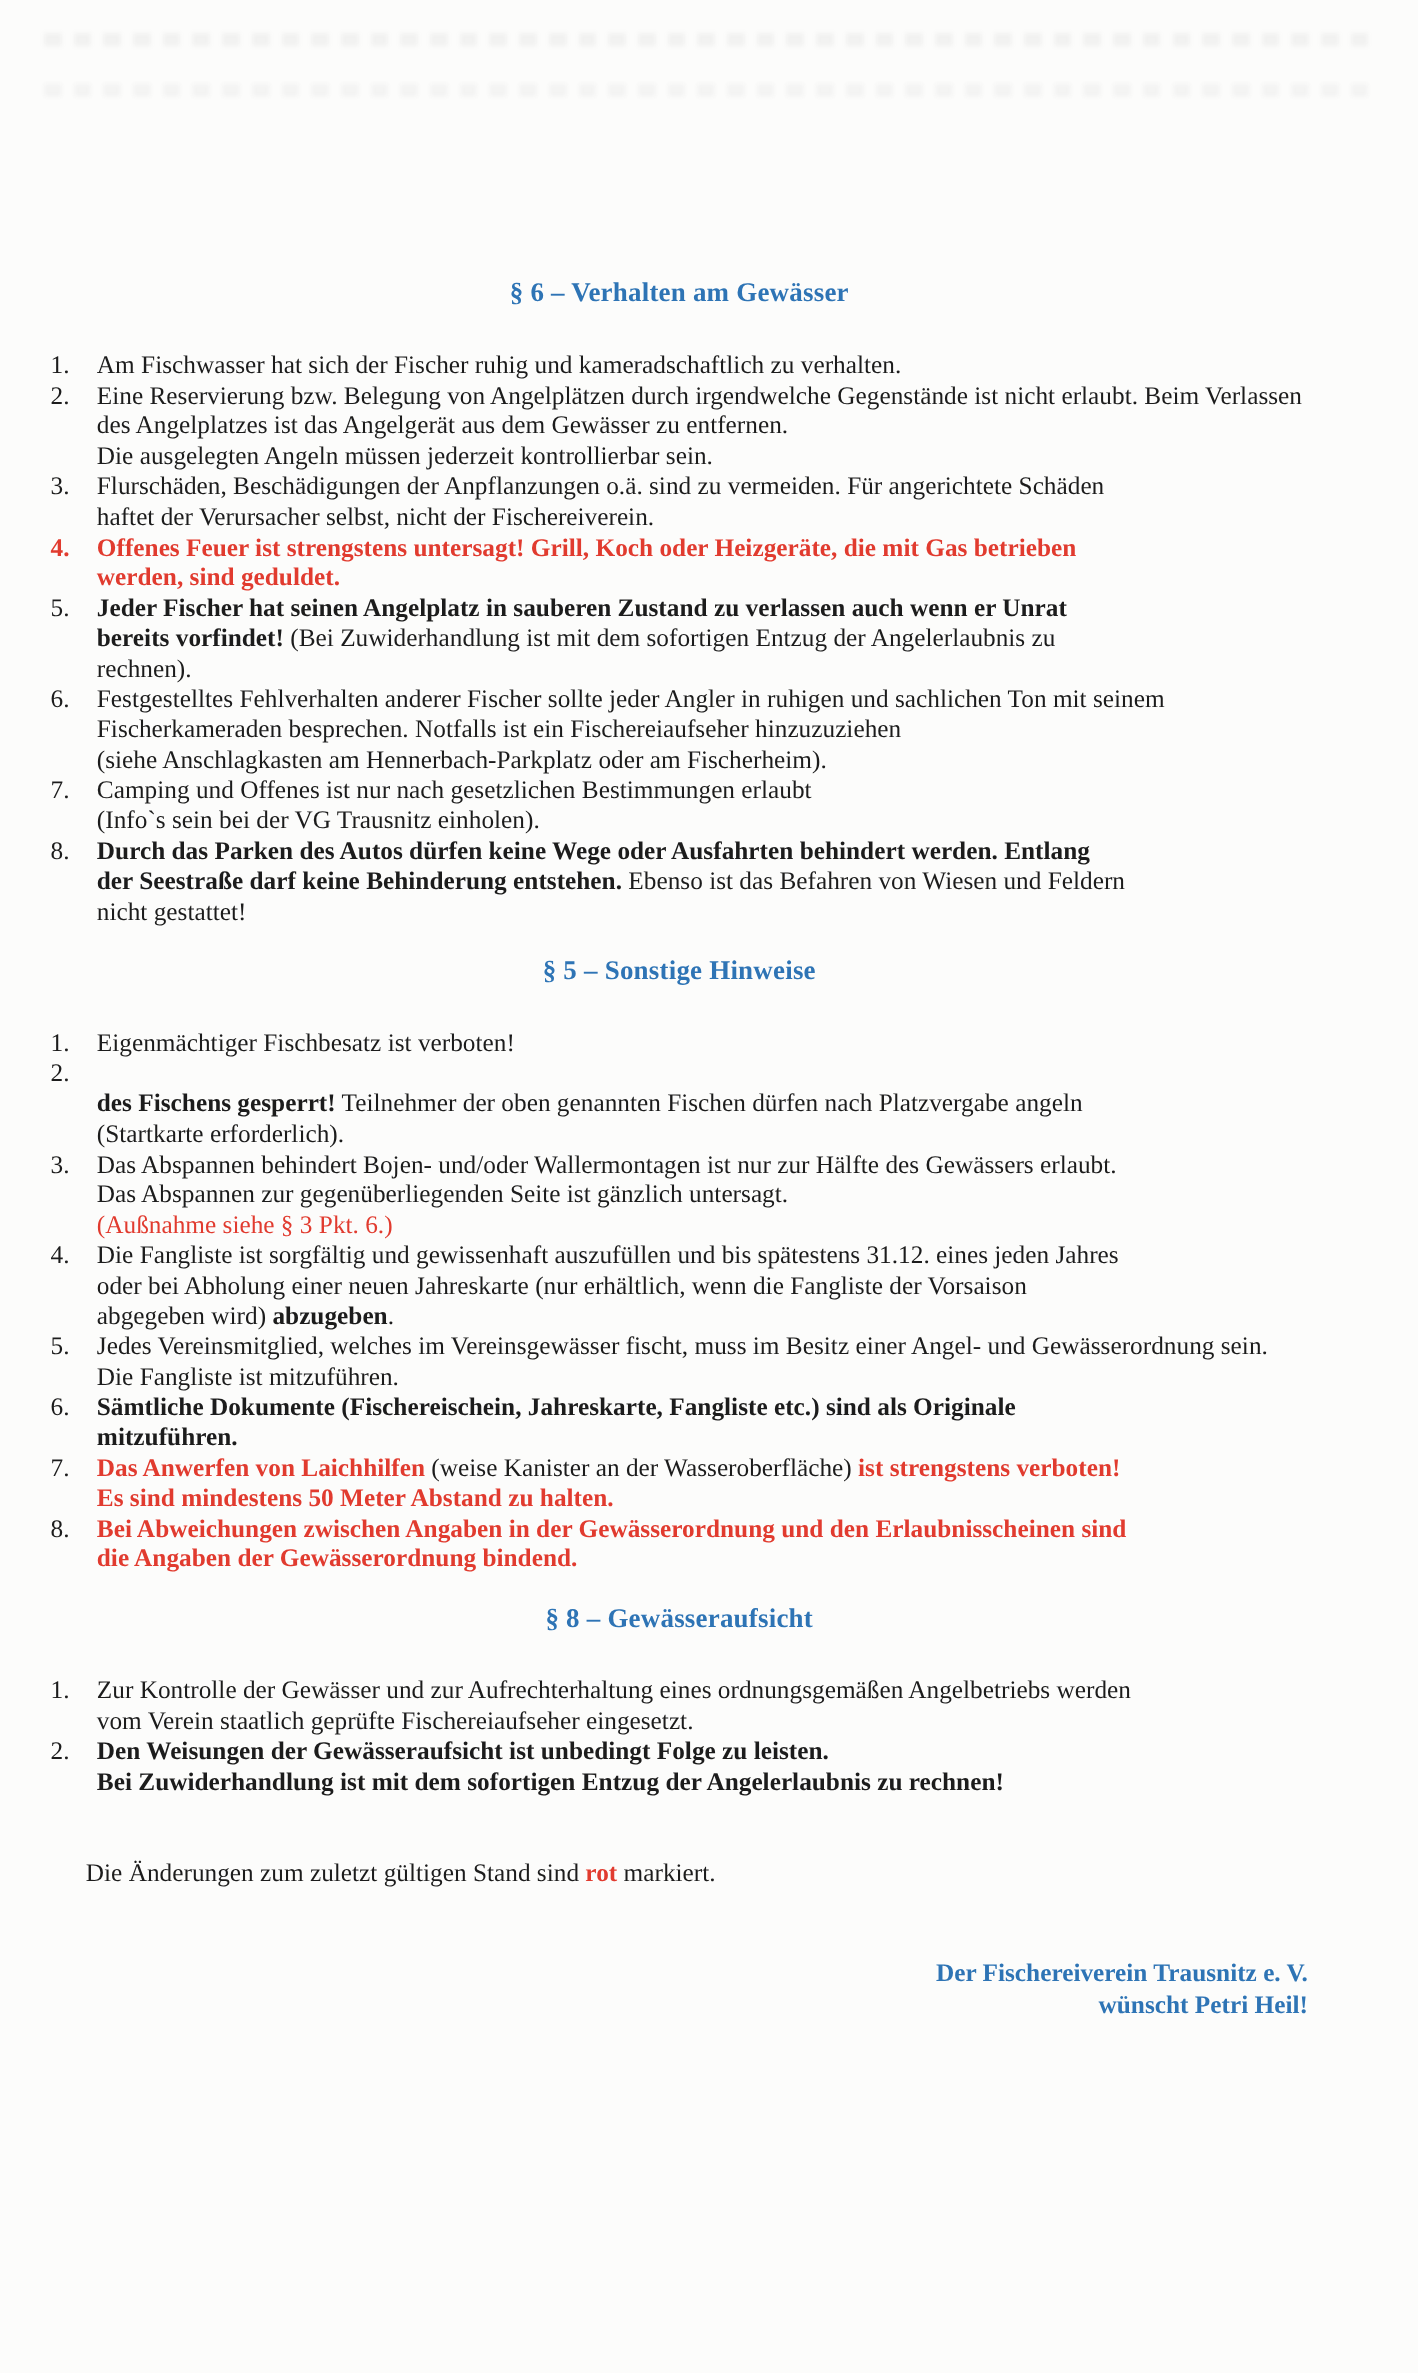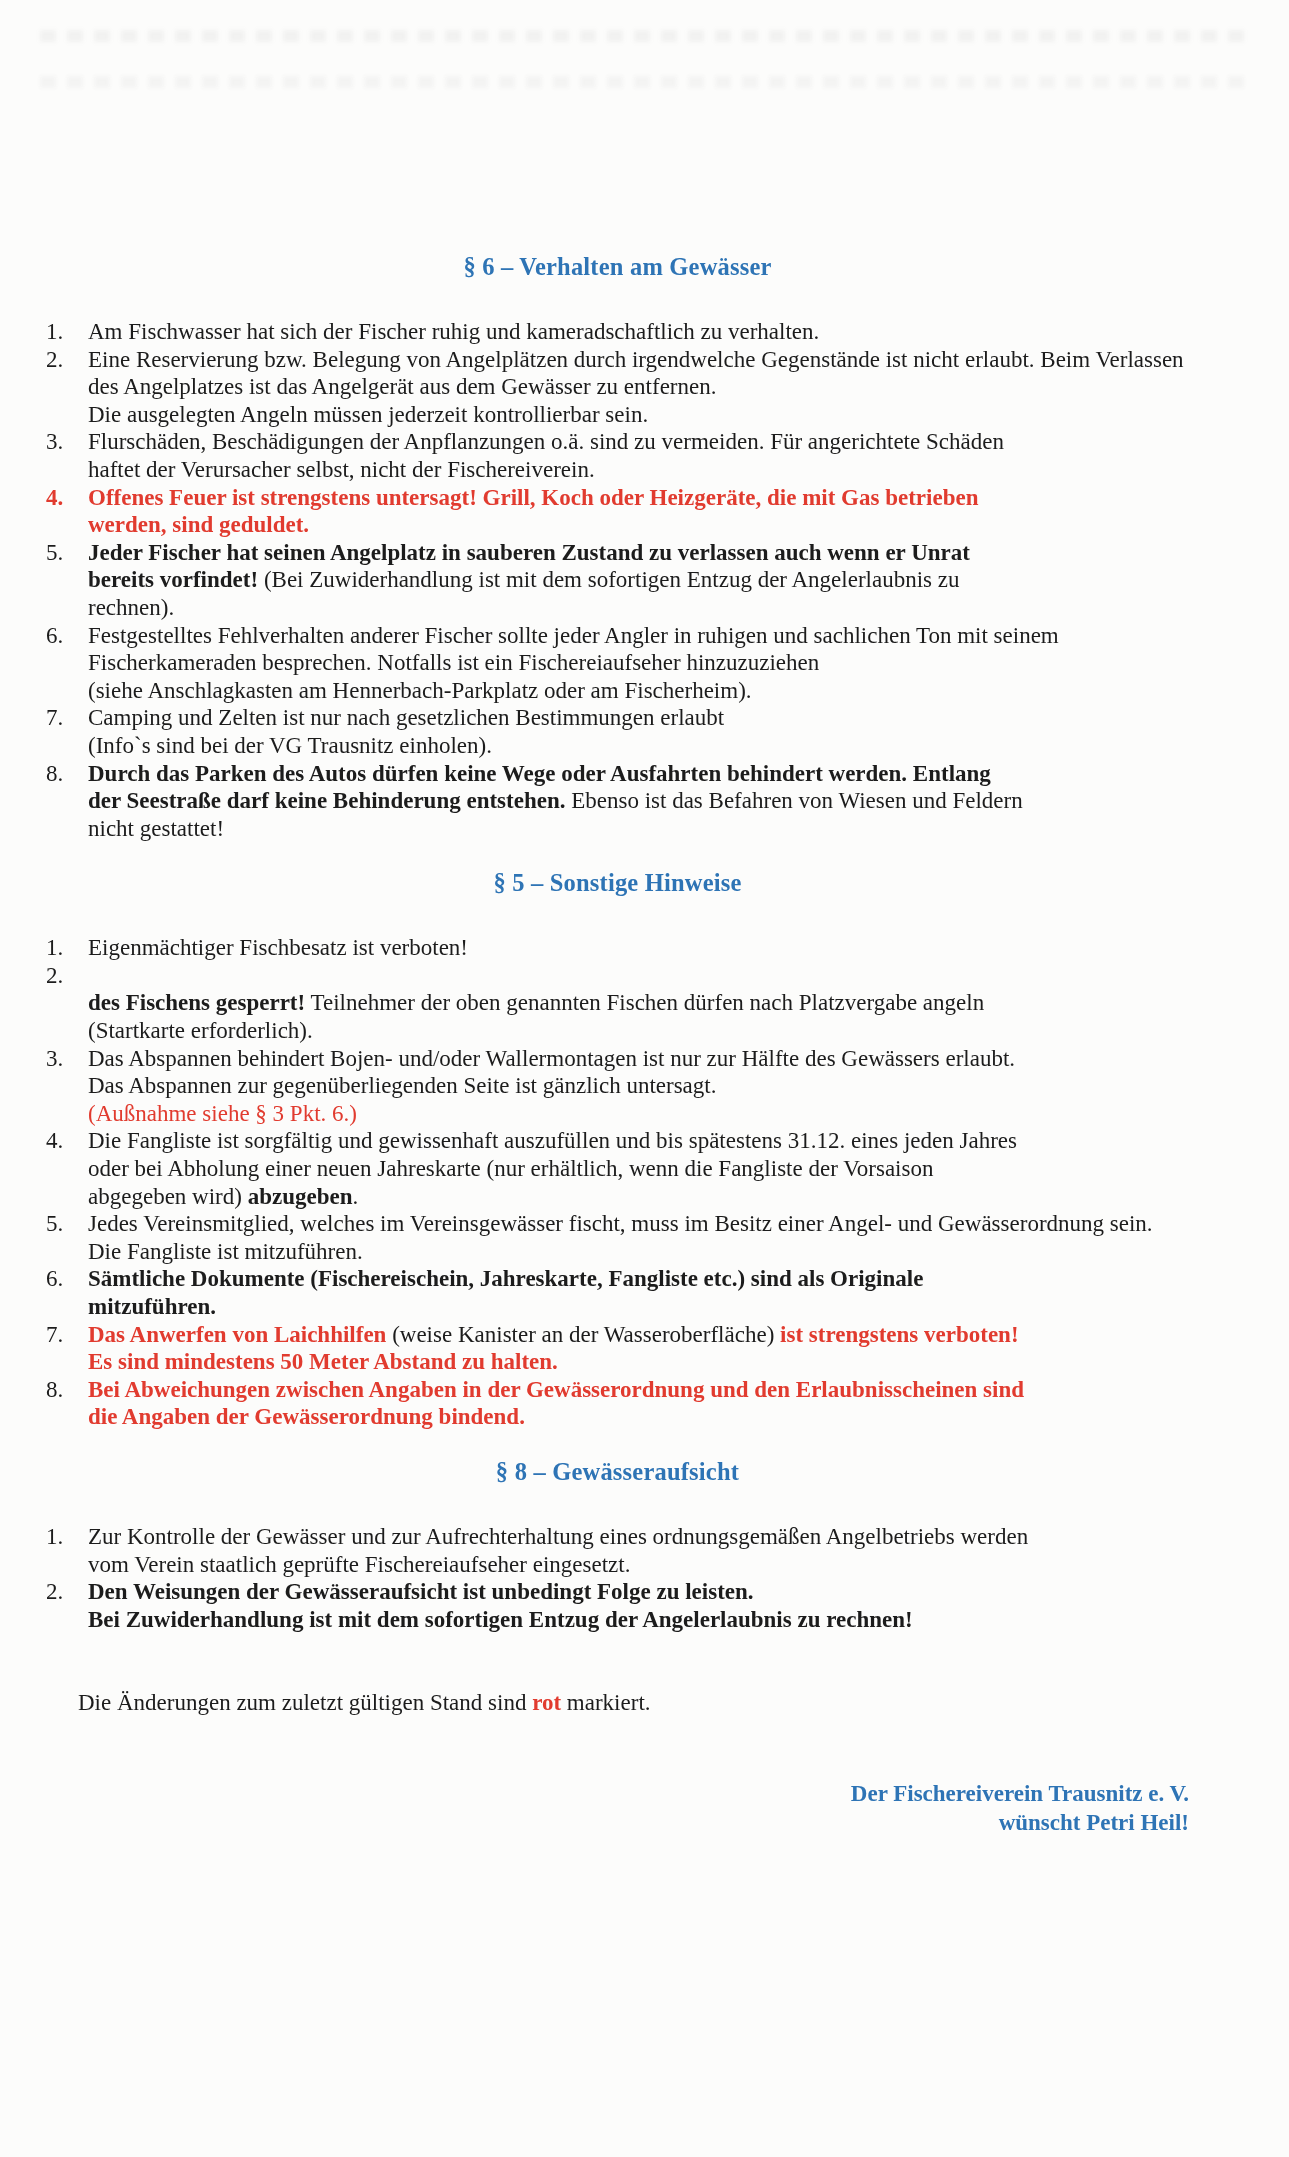--- a/index.html
+++ b/index.html
@@ -86,21 +86,21 @@
     <div class="item">
       <span class="num"><span class="run-n">5.</span></span>
       <span class="content"><span class="run-b">Jeder Fischer hat seinen Angelplatz in sauberen Zustand zu verlassen auch wenn er Unrat</span><br><span class="run-b">bereits vorfindet!</span><span class="run-n"> (Bei Zuwiderhandlung ist mit dem sofortigen Entzug der Angelerlaubnis zu</span><br><span class="run-n">rechnen).</span></span>
     </div>
     <div class="item">
       <span class="num"><span class="run-n">6.</span></span>
       <span class="content"><span class="run-n">Festgestelltes Fehlverhalten anderer Fischer sollte jeder Angler in ruhigen und sachlichen Ton mit seinem Fischerkameraden besprechen. Notfalls ist ein Fischereiaufseher hinzuzuziehen</span><br><span class="run-n">(siehe Anschlagkasten am Hennerbach-Parkplatz oder am Fischerheim).</span></span>
     </div>
     <div class="item">
       <span class="num"><span class="run-n">7.</span></span>
-      <span class="content"><span class="run-n">Camping und Zelten ist nur nach gesetzlichen Bestimmungen erlaubt</span><br><span class="run-n">(Info`s sind bei der VG Trausnitz einholen).</span></span>
+      <span class="content"><span class="run-n">Camping und Offenes ist nur nach gesetzlichen Bestimmungen erlaubt</span><br><span class="run-n">(Info`s sein bei der VG Trausnitz einholen).</span></span>
     </div>
     <div class="item">
       <span class="num"><span class="run-n">8.</span></span>
       <span class="content"><span class="run-b">Durch das Parken des Autos dürfen keine Wege oder Ausfahrten behindert werden. Entlang</span><br><span class="run-b">der Seestraße darf keine Behinderung entstehen.</span><span class="run-n"> Ebenso ist das Befahren von Wiesen und Feldern</span><br><span class="run-n">nicht gestattet!</span></span>
     </div>
   </div>
 
   <h2 class="heading">§ 5 – Sonstige Hinweise</h2>
   <div class="list">
     <div class="item">

